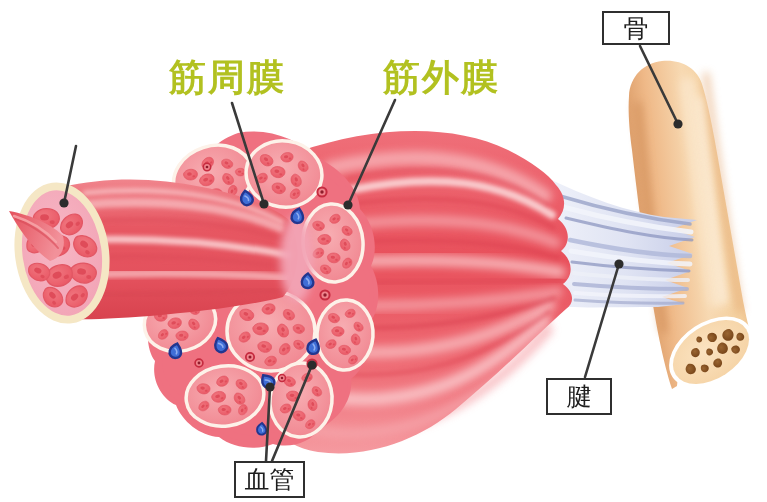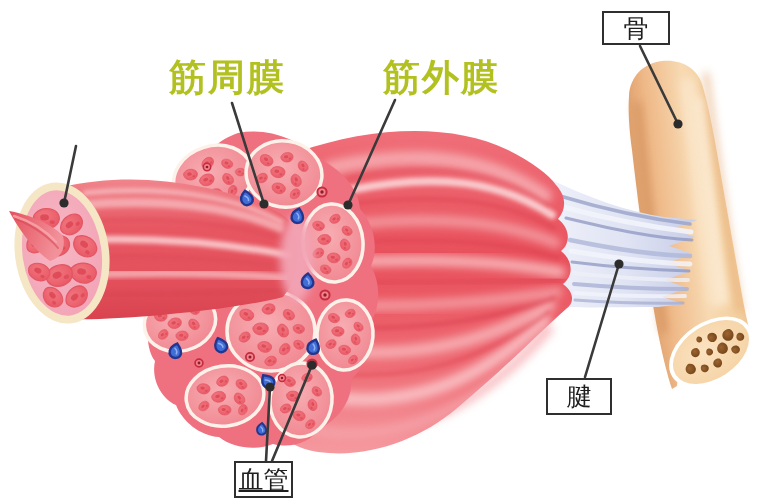--- a/index.html
+++ b/index.html
@@ -336,15 +336,15 @@
     <circle cx="270" cy="387" r="4.6"></circle>
     <circle cx="312" cy="365" r="4.6"></circle>
   </g>
 </svg>
 
 <div class="lbl lbl-green" style="left:169px;top:59px;">筋周膜</div>
 <div class="lbl lbl-green" style="left:351px;top:59px;margin-left:32px;">筋外膜</div>
 
 <div class="lbl lbl-boxed" style="left:602px;top:11px;width:68px;height:34px;">骨</div>
 <div class="lbl lbl-boxed" style="left:546px;top:378px;width:66px;height:37px;">腱</div>
-<div class="lbl lbl-boxed" style="left:234px;top:461px;width:59px;height:37px;text-decoration:underline;">血管</div>
+<div class="lbl lbl-boxed" style="left:234px;top:461px;width:71px;height:37px;">血管</div>
 
 </div>
 
 </body></html>

